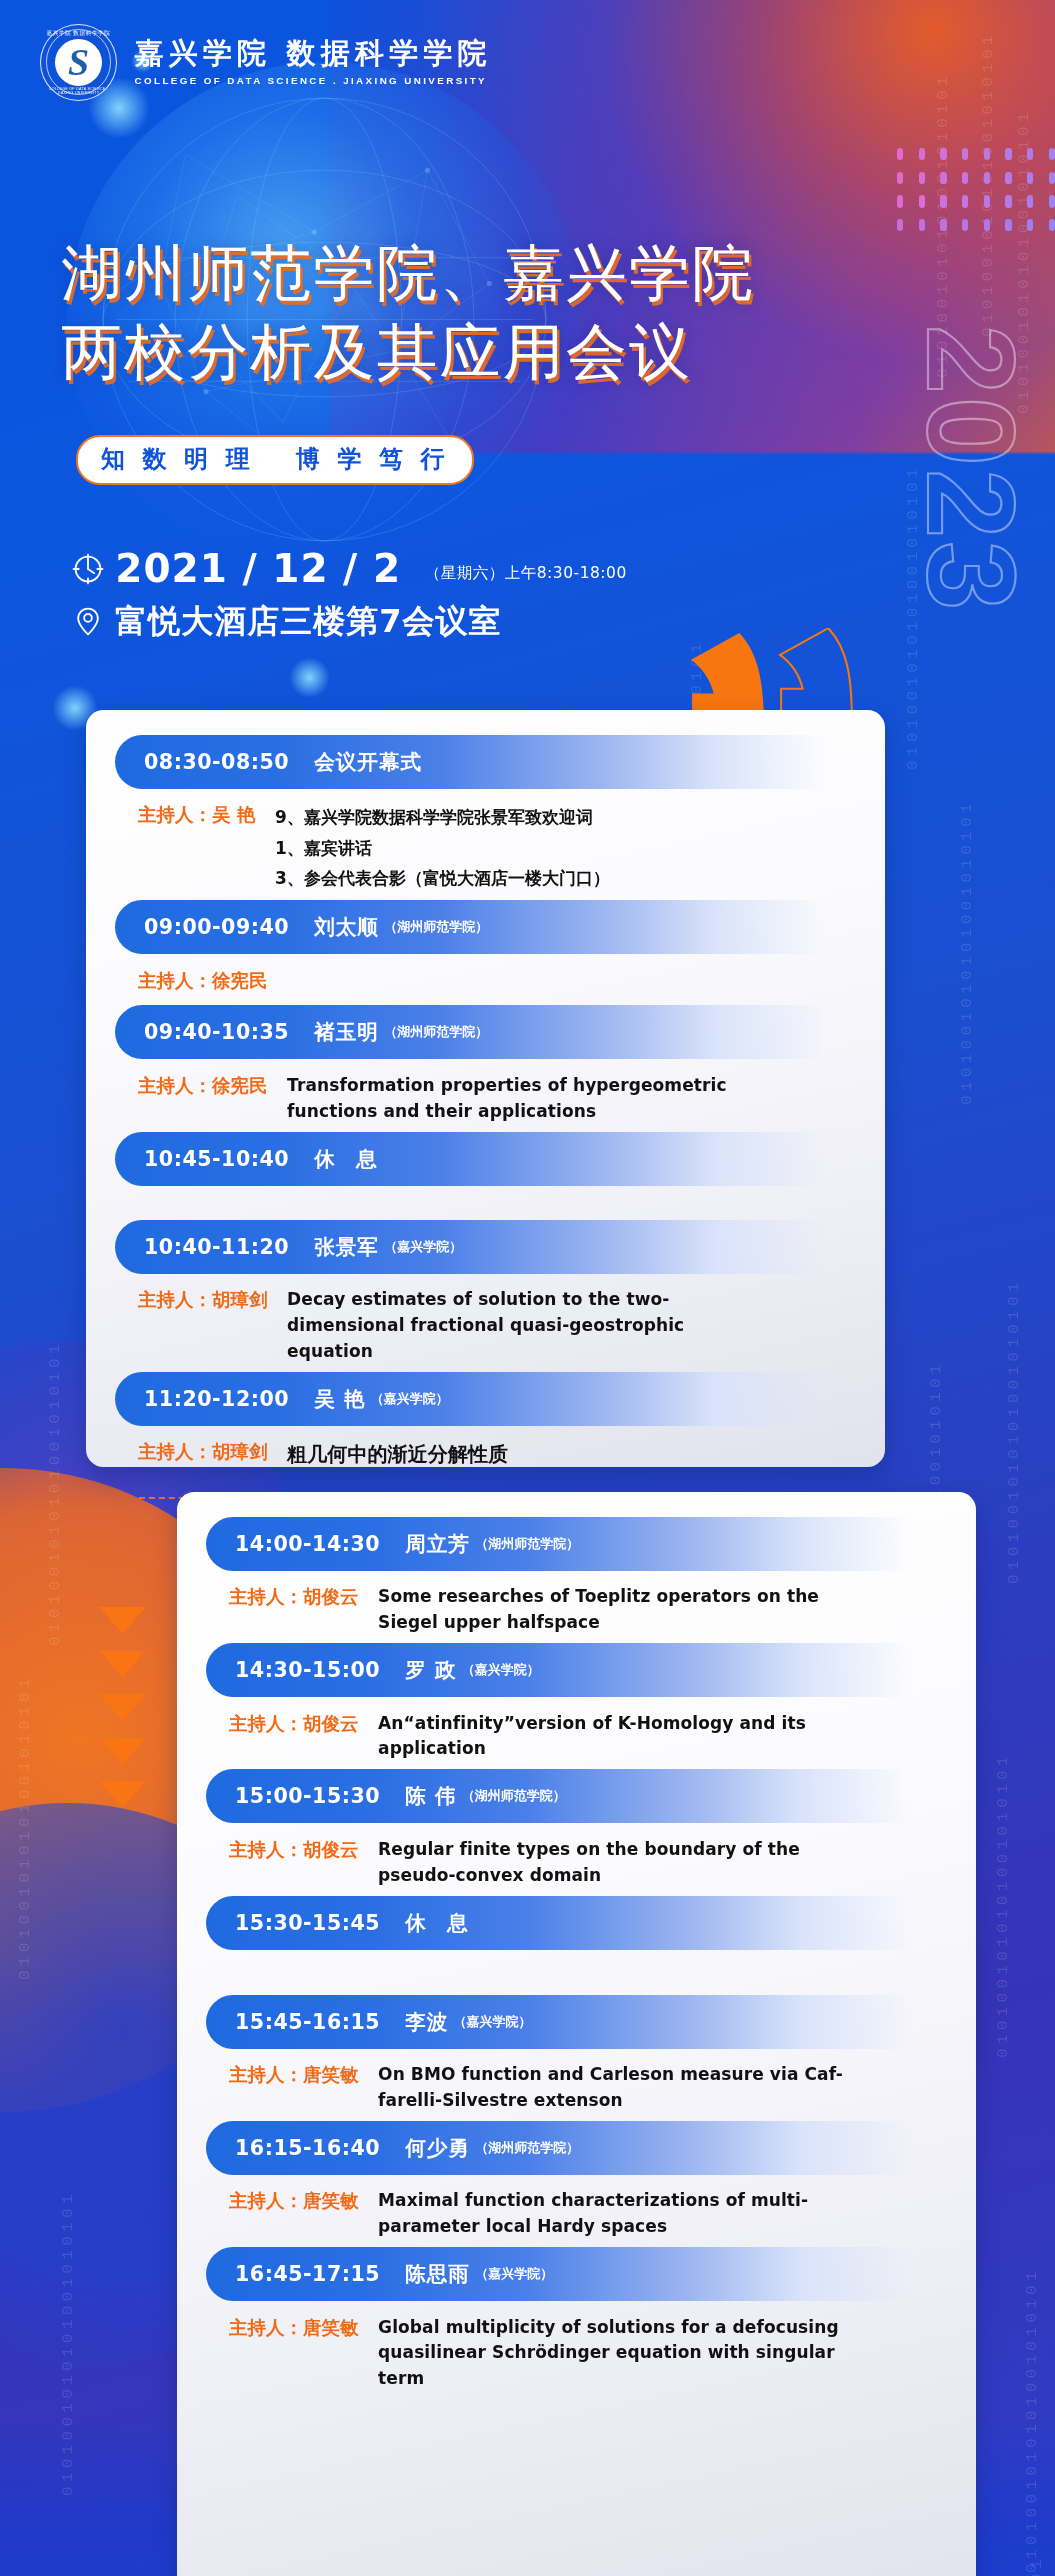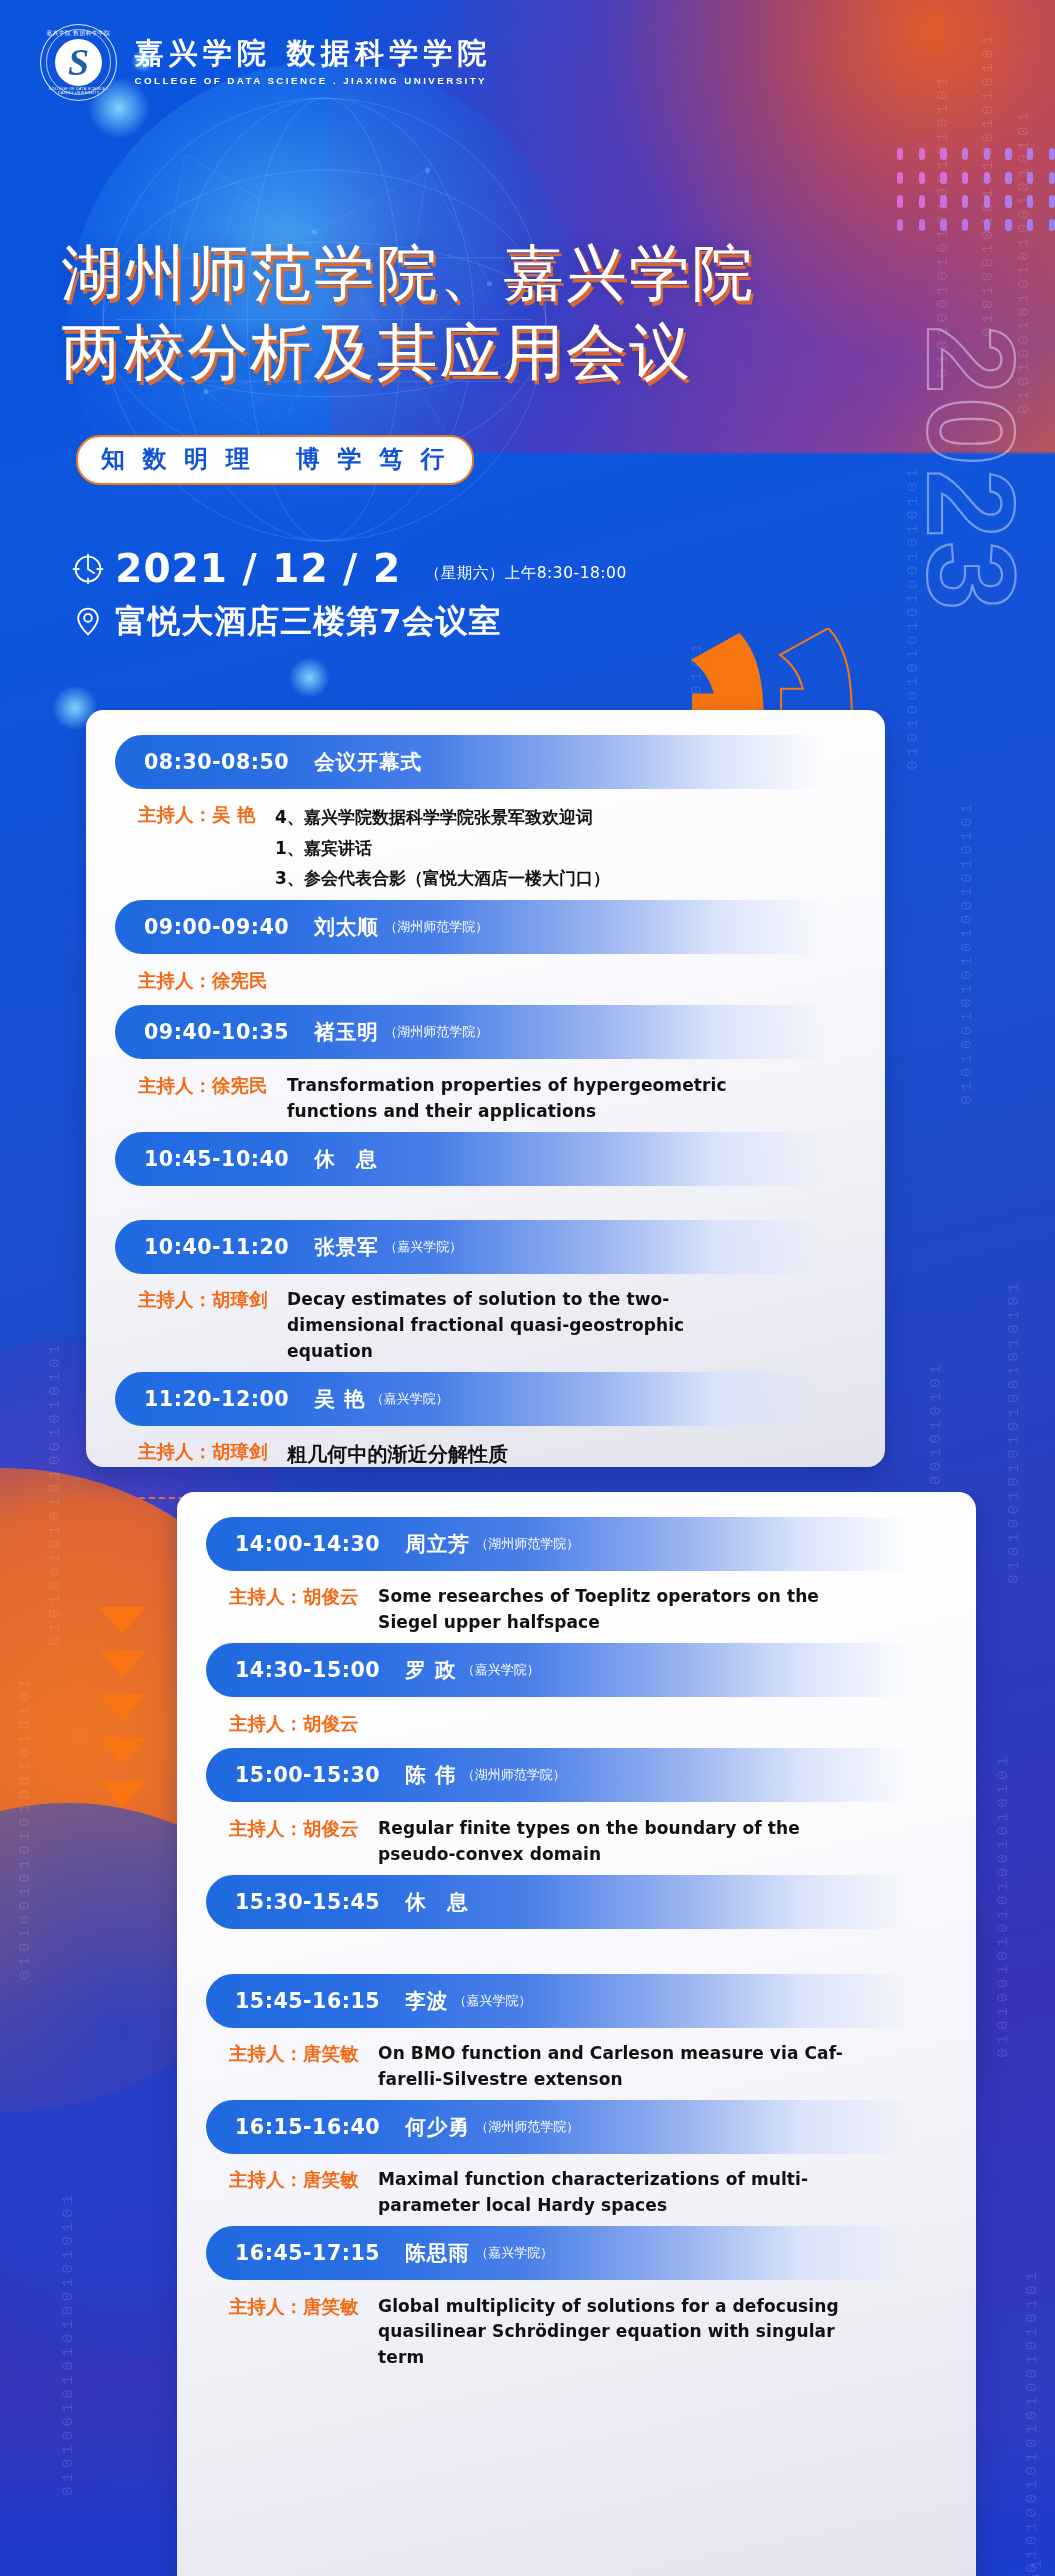--- a/index.html
+++ b/index.html
@@ -136,21 +136,21 @@
   .sbar{
     position:relative;height:54px;border-radius:27px;display:flex;align-items:center;
     padding-left:29px;width:732px;
     background:linear-gradient(90deg,#1f6ae0 0%,#2a6ee3 22%,#4a7fe8 44%,#9ab4f0 66%,#d9e3fa 82%,rgba(255,255,255,0) 97%);
   }
   .card2 .sbar{width:726px;}
   .stime{color:#fff;font-size:20.6px;font-weight:700;letter-spacing:0.5px;
     font-family:"DejaVu Sans","Liberation Sans",sans-serif;white-space:nowrap;}
   .sname{color:#fff;font-size:20.6px;font-weight:700;margin-left:25px;letter-spacing:1px;white-space:nowrap;
     font-family:"DejaVu Sans","Liberation Sans",sans-serif;}
-  .saffil{font-size:13px;font-weight:400;margin-left:5.2px;letter-spacing:0px;}
+  .saffil{font-size:13px;font-weight:700;margin-left:5.2px;letter-spacing:0px;}
 
   .sbody{display:flex;align-items:flex-start;padding:13.4px 0 3.1px 23px;min-height:47px;}
   .host{
     color:#f26a16;font-size:18.5px;font-weight:700;white-space:nowrap;flex:0 0 auto;letter-spacing:0px;
     font-family:"DejaVu Sans","Liberation Sans",sans-serif;line-height:1.45;
   }
   .topic{
     color:#111;font-size:17px;font-weight:700;line-height:1.52;margin-left:19.6px;
     max-width:469px;letter-spacing:0.1px;
     font-family:"DejaVu Sans","Liberation Sans",sans-serif;
@@ -326,21 +326,21 @@
   <div class="sessions">
 
     <div class="session">
       <div class="sbar">
         <span class="stime">08:30-08:50</span>
         <span class="sname">会议开幕式</span>
       </div>
       <div class="sbody">
         <span class="host">主持人：吴 艳</span>
         <div class="topic-list">
-          <div>4、嘉兴学院数据科学学院张景军致欢迎词</div>
+          <div>9、嘉兴学院数据科学学院张景军致欢迎词</div>
           <div>1、嘉宾讲话</div>
           <div>3、参会代表合影（富悦大酒店一楼大门口）</div>
         </div>
       </div>
     </div>
 
     <div class="session">
       <div class="sbar">
         <span class="stime">09:00-09:40</span>
         <span class="sname">刘太顺</span>
@@ -423,20 +423,21 @@
     </div>
 
     <div class="session">
       <div class="sbar">
         <span class="stime">14:30-15:00</span>
         <span class="sname">罗 政</span>
         <span class="saffil" style="color:#fff;">（嘉兴学院）</span>
       </div>
       <div class="sbody">
         <span class="host">主持人：胡俊云</span>
+        <span class="topic">An“atinfinity”version of K-Homology and its application</span>
       </div>
     </div>
 
     <div class="session">
       <div class="sbar">
         <span class="stime">15:00-15:30</span>
         <span class="sname">陈 伟</span>
         <span class="saffil" style="color:#fff;">（湖州师范学院）</span>
       </div>
       <div class="sbody">

